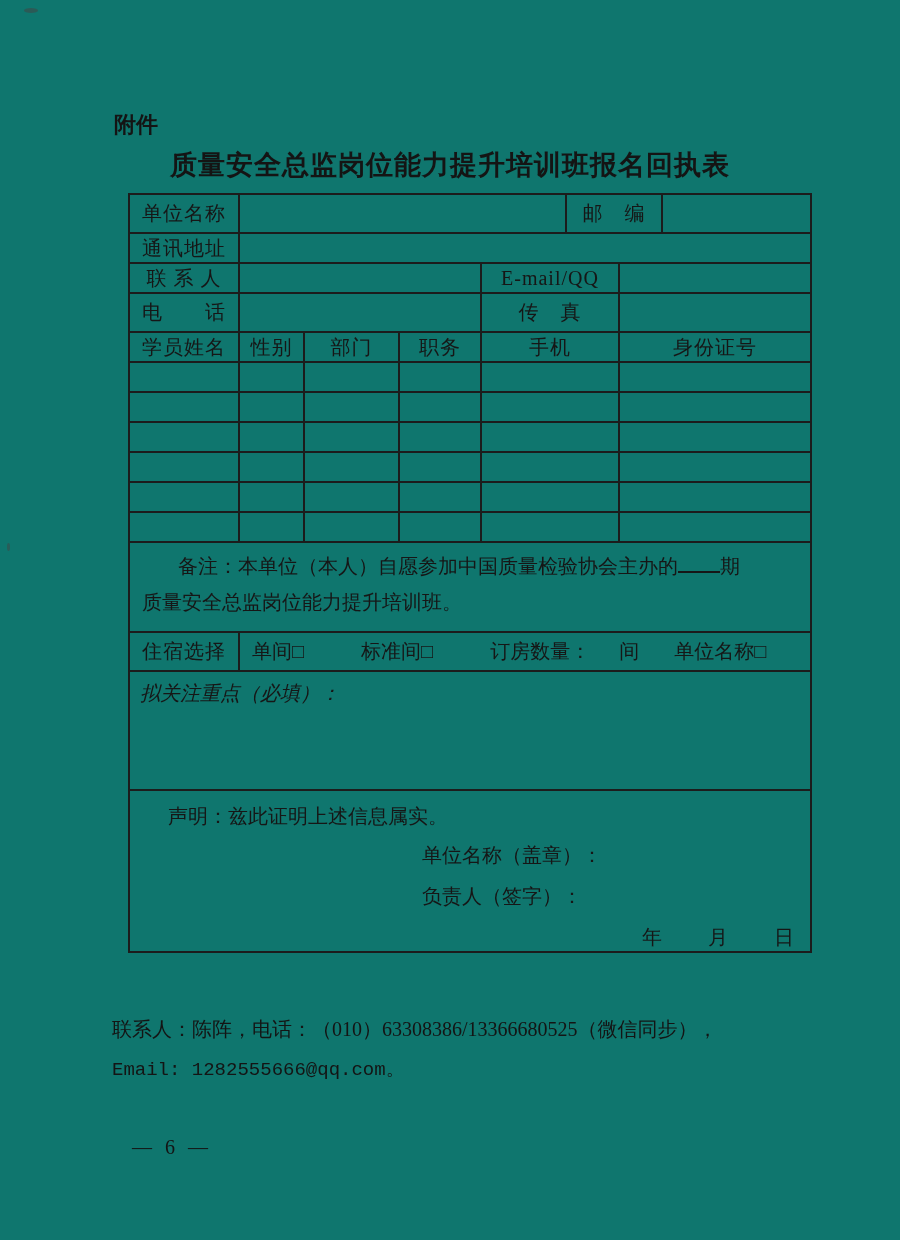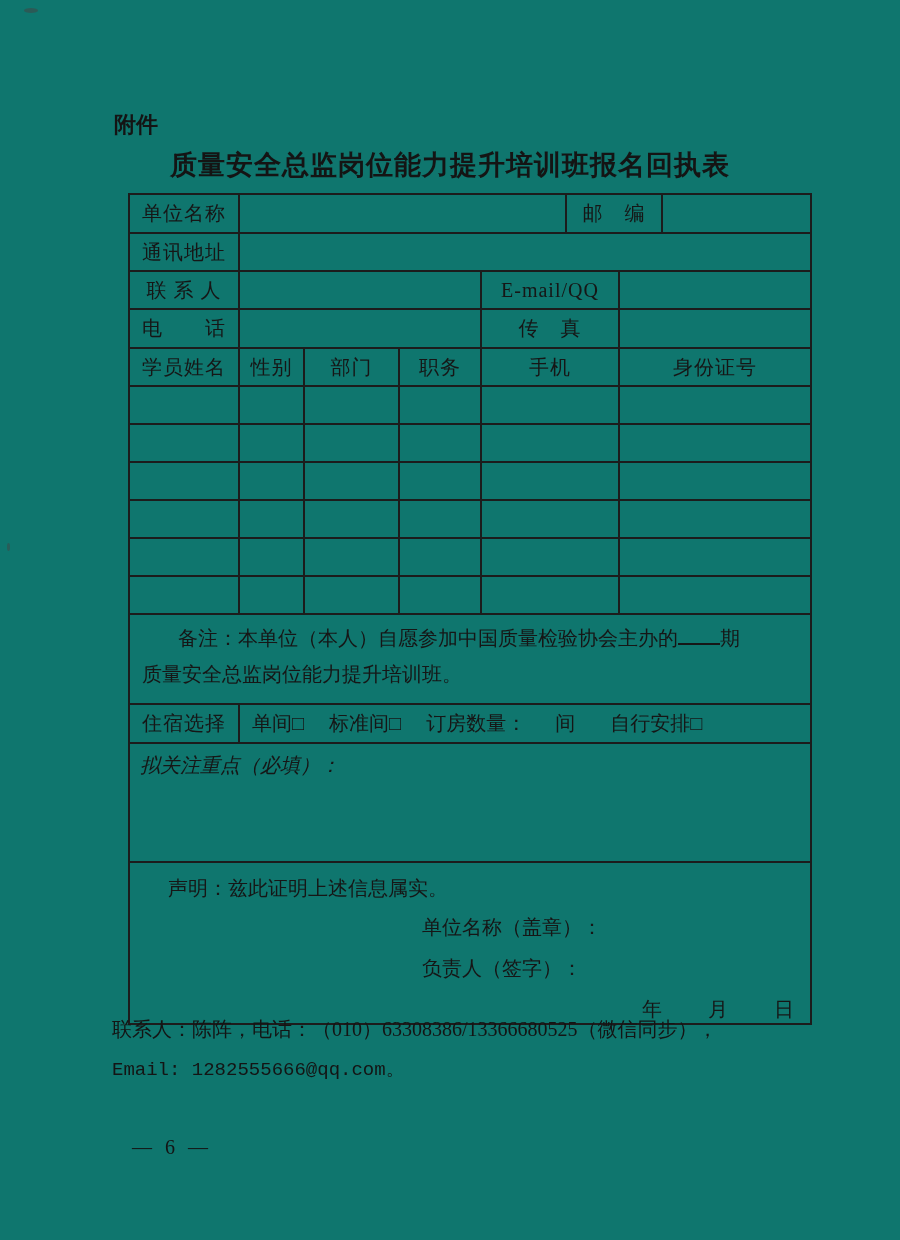--- a/index.html
+++ b/index.html
@@ -21,32 +21,32 @@
 
   table.form-table {
     position: absolute; left: 128px; top: 193px; width: 682px;
     border-collapse: collapse; table-layout: fixed;
   }
   .form-table td {
     border: 2px solid #1c1c1c; font-size: 20px; color: #161616;
     text-align: center; vertical-align: middle; overflow: hidden;
   }
   .h39 { height: 39px; }
-  .h38 { height: 38px; }
+  .h38 { height: 30px; }
   td.cell-label { letter-spacing: 1px; }
   td.top-left { text-align: left; vertical-align: top; }
 
   td.remark-cell { text-align: left; padding: 4px 10px 12px 12px; height: 78px; }
   .remark-line1 { text-indent: 36px; line-height: 34px; margin-top: 2px; }
   .remark-line2 { line-height: 34px; margin-top: 2px; }
   .blank-underline { display: inline-block; width: 42px; height: 22px;
                      border-bottom: 2px solid #161616; }
 
   td.accom-cell { text-align: left; padding-left: 12px; height: 39px; }
-  .accom-opt { margin-right: 20px; }
+  .accom-opt { margin-right: 52px; }
   .accom-opt.qty { margin-right: 24px; }
   .accom-opt.rooms { margin-right: 30px; }
   .accom-opt.last { margin-right: 0; }
 
   td.focus-cell { height: 119px; padding: 8px 10px; font-style: italic; }
   td.decl-cell { height: 150px; padding: 0; }
   .decl-line1 { margin: 12px 0 0 38px; text-align: left; }
   .decl-line2 { margin: 12px 0 0 292px; text-align: left; }
   .decl-line3 { margin: 14px 0 0 292px; text-align: left; }
   .decl-line4 { margin: 14px 0 0 498px; text-align: center; letter-spacing: 2px; }
@@ -174,21 +174,21 @@
           <div class="remark-line2">质量安全总监岗位能力提升培训班。</div>
         </td>
       </tr>
       <tr>
         <td class="cell-label h39">住宿选择</td>
         <td colspan="7" class="accom-cell">
           <span class="accom-opt">单间□</span>
           <span class="accom-opt">标准间□</span>
           <span class="accom-opt qty">订房数量：</span>
           <span class="accom-opt rooms">间</span>
-          <span class="accom-opt last">自行安排□</span>
+          <span class="accom-opt last">单位名称□</span>
         </td>
       </tr>
       <tr>
         <td colspan="8" class="focus-cell top-left">拟关注重点（必填）：</td>
       </tr>
       <tr>
         <td colspan="8" class="decl-cell top-left">
           <div class="decl-line1">声明：兹此证明上述信息属实。</div>
           <div class="decl-line2">单位名称（盖章）：</div>
           <div class="decl-line3">负责人（签字）：</div>

